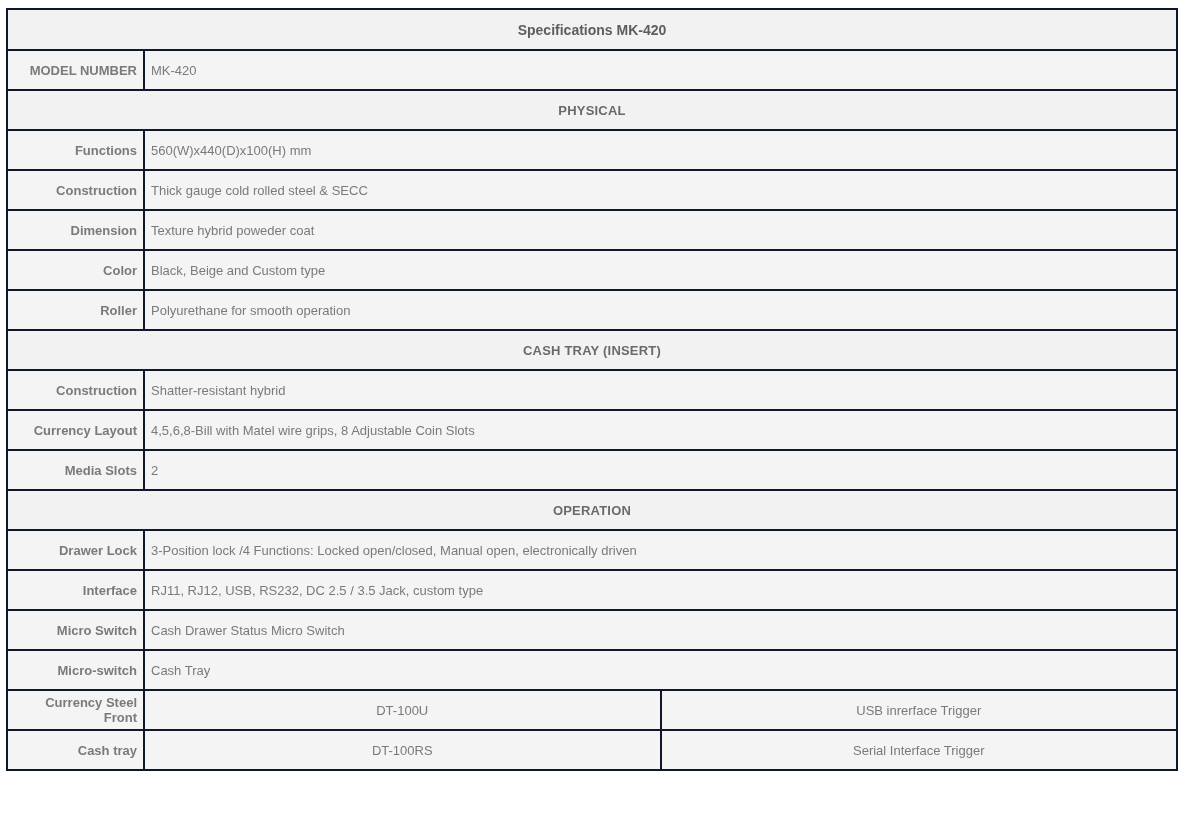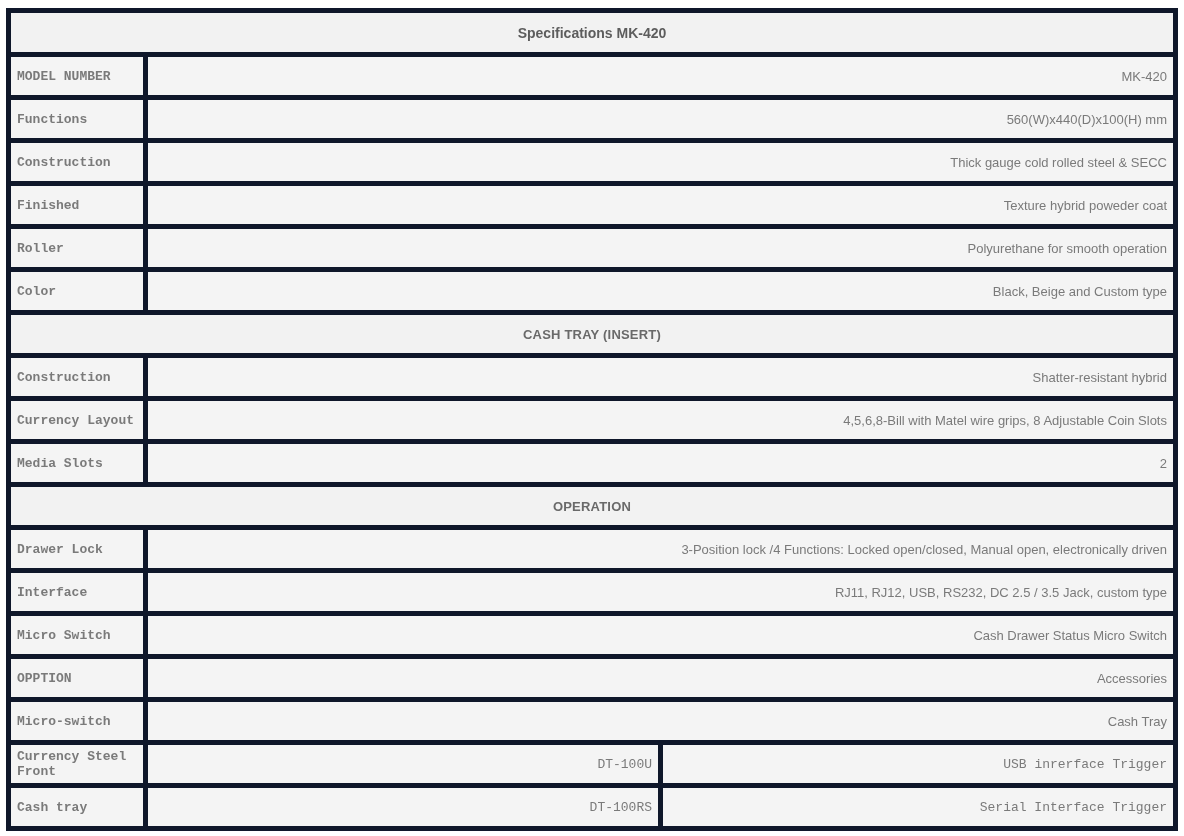--- a/index.html
+++ b/index.html
@@ -20,21 +20,21 @@
     width: 1184px;
   }
   table.spec {
     border-collapse: collapse;
     width: 1172px;
     table-layout: fixed;
     border: 1px solid #d2d2d2;
     background: #f4f4f4;
   }
   table.spec td {
-    border: 5px solid #0f172a;
+    border: 2px solid #0f172a;
     height: 38px;
     padding: 0 6px;
     font-size: 13px;
     color: #7a7a7a;
     background: #f4f4f4;
     vertical-align: middle;
     overflow: hidden;
     margin-left: 32px;
   }
   
@@ -51,37 +51,35 @@
     text-align: center;
     font-weight: bold;
     font-size: 13px;
     color: #6a6a6a;
     letter-spacing: 0.2px;
     background: #f2f2f2;
   }
   
   td.label {
     width: 137px;
-    text-align: left;
+    text-align: right;
     font-weight: bold;
     font-size: 13px;
     color: #6d6d6d;
-    font-family: Liberation Mono, monospace;
   }
   td.value {
-    text-align: right;
+    text-align: left;
     font-size: 13px;
     color: #818181;
     font-weight: normal;
   }
   td.half {
-    text-align: right;
+    text-align: center;
     font-size: 13px;
     color: #818181;
-    font-family: Liberation Mono, monospace;
   }
   .col-left { width: 137px; }
 </style>
 </head>
 <body>
 
 <div class="spec-wrap">
   <table class="spec">
     <colgroup>
       <col class="col-left">
@@ -89,39 +87,42 @@
       <col>
     </colgroup>
     <tbody id="spec-body">
       <tr class="title-row">
         <td colspan="3">Specifications MK-420</td>
       </tr>
     <tr>
           <td class="label">MODEL NUMBER</td>
           <td class="value" colspan="2">MK-420</td>
         </tr>
+        <tr class="section-row">
+          <td colspan="3">PHYSICAL</td>
+        </tr>
         <tr>
           <td class="label">Functions</td>
           <td class="value" colspan="2">560(W)x440(D)x100(H) mm</td>
         </tr>
         <tr>
           <td class="label">Construction</td>
           <td class="value" colspan="2">Thick gauge cold rolled steel &amp; SECC</td>
         </tr>
         <tr>
-          <td class="label">Finished</td>
+          <td class="label">Dimension</td>
           <td class="value" colspan="2">Texture hybrid poweder coat</td>
+        </tr>
+        <tr>
+          <td class="label">Color</td>
+          <td class="value" colspan="2">Black, Beige and Custom type</td>
         </tr>
         <tr>
           <td class="label">Roller</td>
           <td class="value" colspan="2">Polyurethane for smooth operation</td>
-        </tr>
-        <tr>
-          <td class="label">Color</td>
-          <td class="value" colspan="2">Black, Beige and Custom type</td>
         </tr>
         <tr class="section-row">
           <td colspan="3">CASH TRAY (INSERT)</td>
         </tr>
         <tr>
           <td class="label">Construction</td>
           <td class="value" colspan="2">Shatter-resistant hybrid</td>
         </tr>
         <tr>
           <td class="label">Currency Layout</td>
@@ -140,24 +141,20 @@
         </tr>
         <tr>
           <td class="label">Interface</td>
           <td class="value" colspan="2">RJ11, RJ12, USB, RS232, DC 2.5 / 3.5 Jack, custom type</td>
         </tr>
         <tr>
           <td class="label">Micro Switch</td>
           <td class="value" colspan="2">Cash Drawer Status Micro Switch</td>
         </tr>
         <tr>
-          <td class="label">OPPTION</td>
-          <td class="value" colspan="2">Accessories</td>
-        </tr>
-        <tr>
           <td class="label">Micro-switch</td>
           <td class="value" colspan="2">Cash Tray</td>
         </tr>
         <tr>
           <td class="label">Currency Steel Front</td>
           <td class="half">DT-100U</td>
           <td class="half">USB inrerface Trigger</td>
         </tr>
         <tr>
           <td class="label">Cash tray</td>

